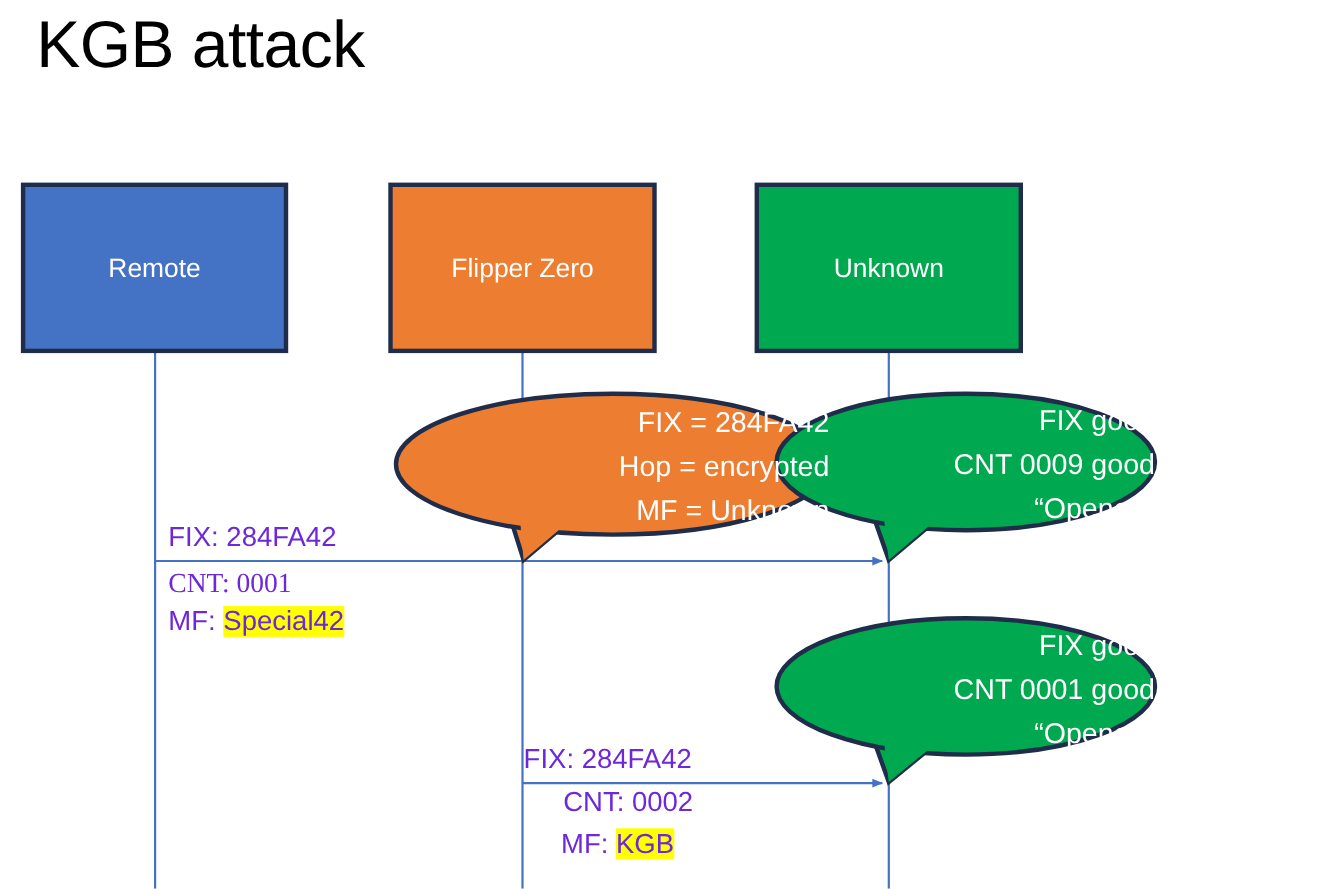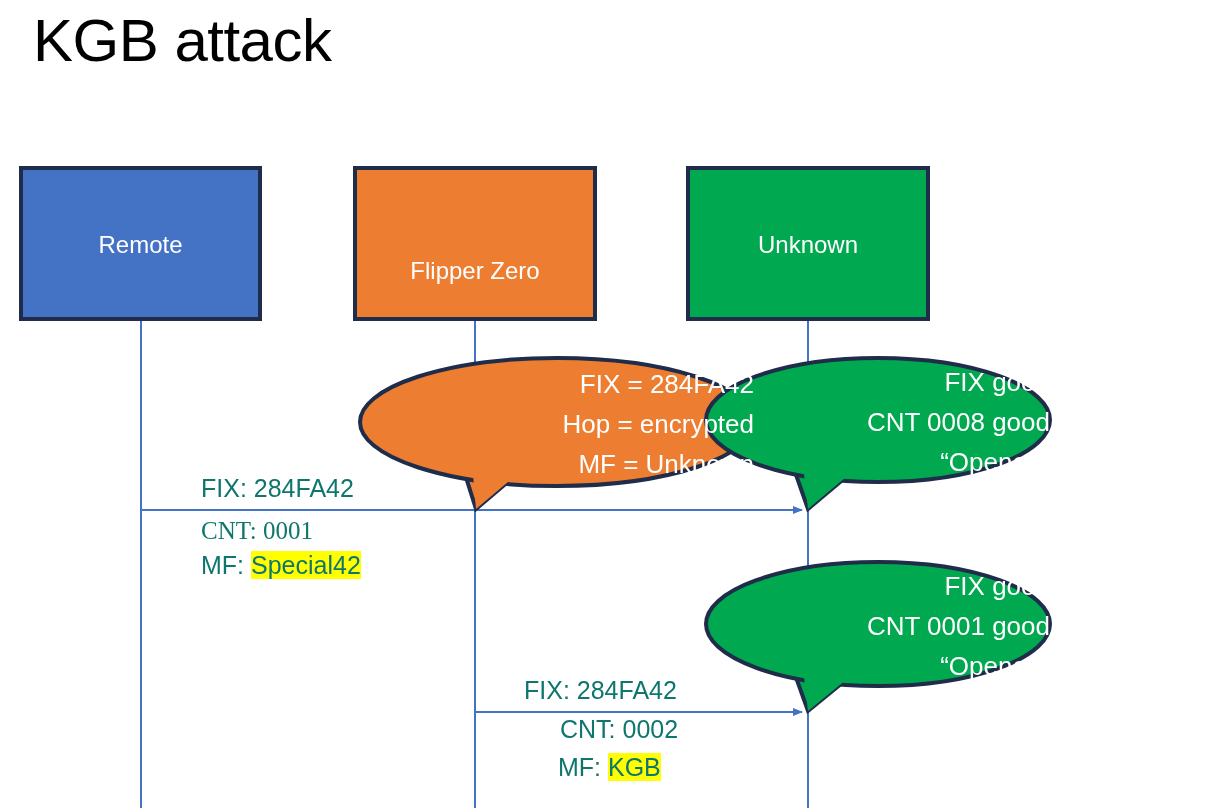--- a/index.html
+++ b/index.html
@@ -50,25 +50,24 @@
     position: absolute;
     color: #ffffff;
     font-size: 26px;
     line-height: 40px;
     text-align: right;
     white-space: nowrap;
     pointer-events: none;
   }
   .msg-text {
     position: absolute;
-    color: #0f766e;
+    color: #6d28d9;
     font-size: 25px;
     line-height: 38px;
     white-space: nowrap;
-    margin-left: 48px;
   }
   .hl {
     background: #FFFF00;
   }
 </style>
 </head>
 <body>
 
 <div id="stage">
 
@@ -106,32 +105,32 @@
     </g>
 
     <g>
       <path d="M 800 643 L 852 675 L 808 711 L 788 655 Z" fill="#00A84F" stroke="#1F2C4A" stroke-width="4"></path>
       <ellipse cx="878" cy="624" rx="172" ry="62" fill="#00A84F" stroke="#1F2C4A" stroke-width="4"></ellipse>
       <path d="M 800 643 L 852 675 L 808 711 Z" fill="#00A84F"></path>
     </g>
   </svg>
 
   <div class="lane-label" style="left:21px; top:231px; width:239px;">Remote</div>
-  <div class="lane-label" style="left:355px; top:231px; width:240px;margin-top:26px;">Flipper Zero</div>
+  <div class="lane-label" style="left:355px; top:231px; width:240px;">Flipper Zero</div>
   <div class="lane-label" style="left:688px; top:231px; width:240px;">Unknown</div>
 
   <div class="bubble-text" style="left:360px; top:364px; width:394px;">
     <div>FIX = 284FA42</div>
     <div>Hop = encrypted</div>
     <div>MF = Unknown</div>
   </div>
 
   <div class="bubble-text" style="left:706px; top:362px; width:344px;">
     <div>FIX good</div>
-    <div>CNT 0008 good</div>
+    <div>CNT 0009 good</div>
     <div>“Opened”</div>
   </div>
 
   <div class="bubble-text" style="left:706px; top:566px; width:344px;">
     <div>FIX good</div>
     <div>CNT 0001 good</div>
     <div>“Opened”</div>
   </div>
 
   <div class="msg-text" style="left:153px; top:469px;">FIX: 284FA42</div>

